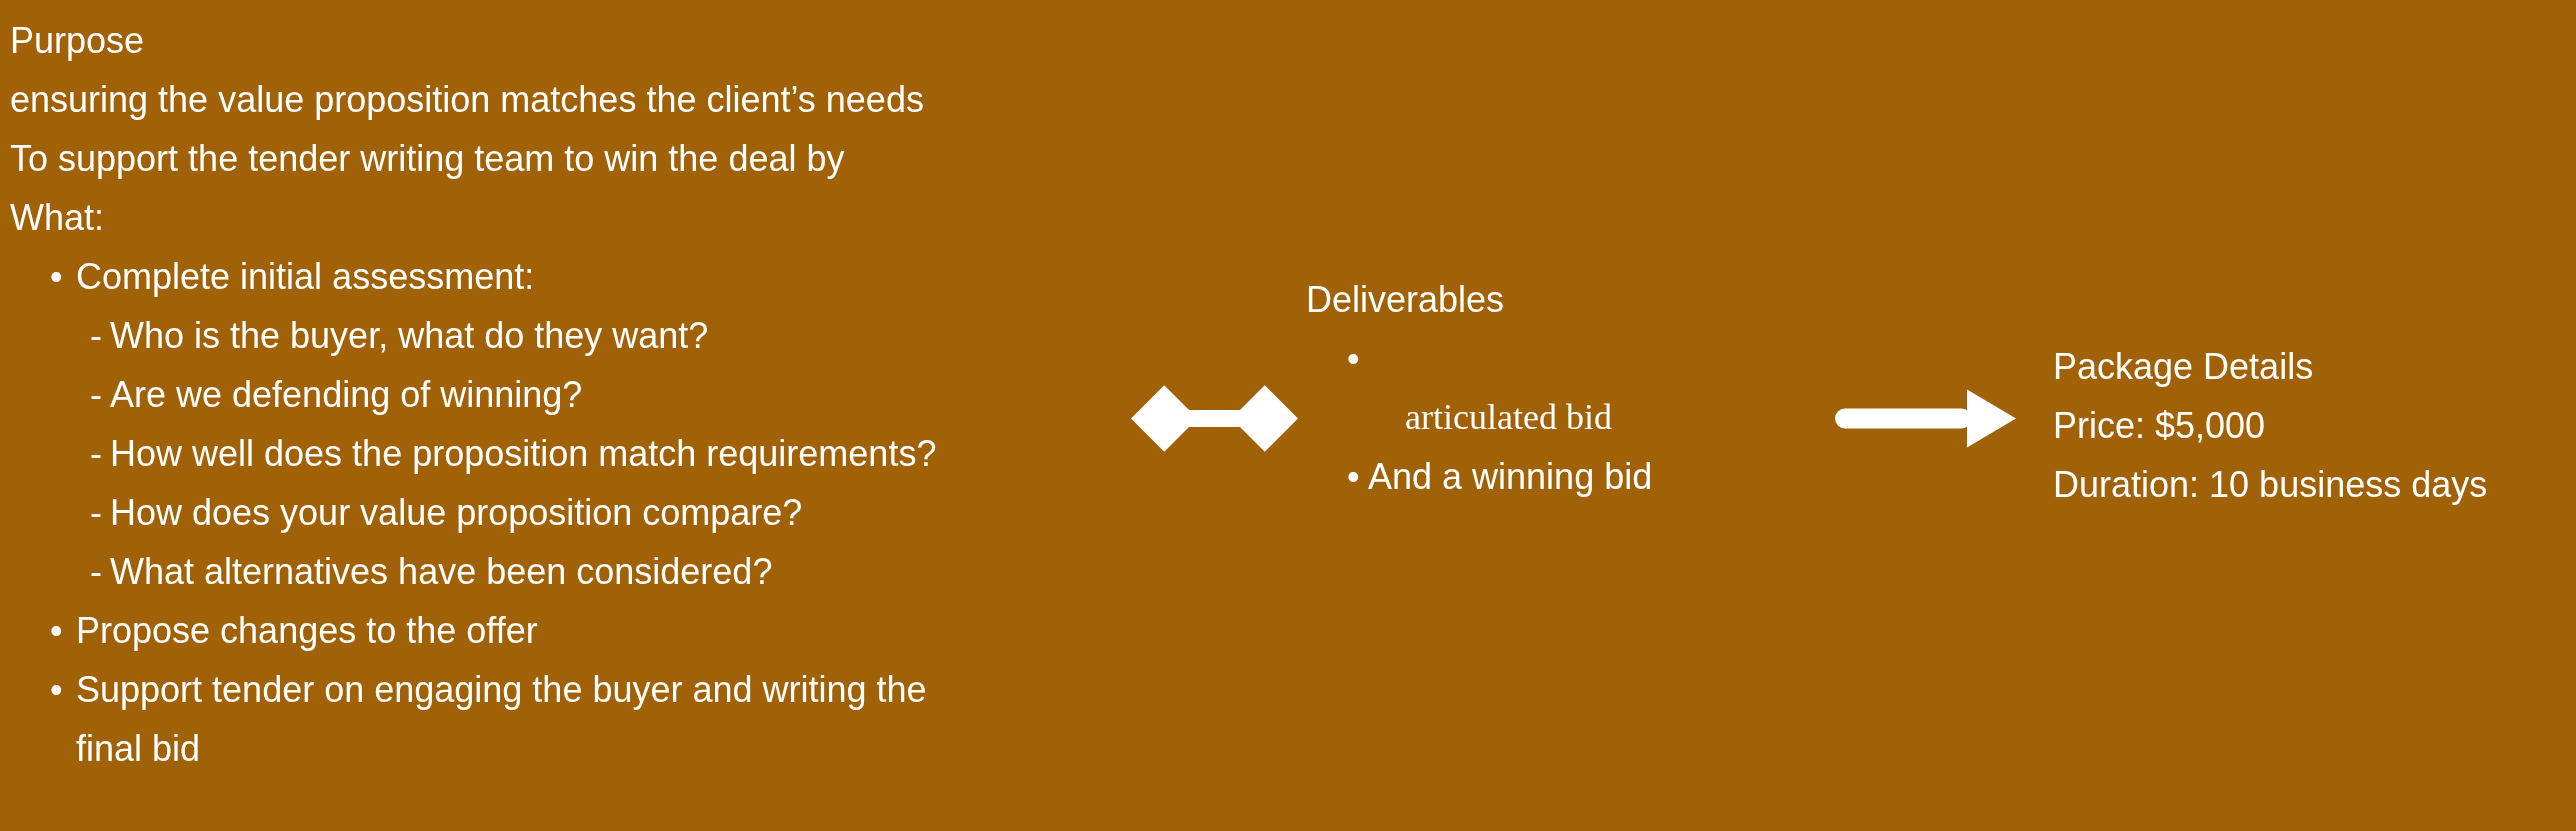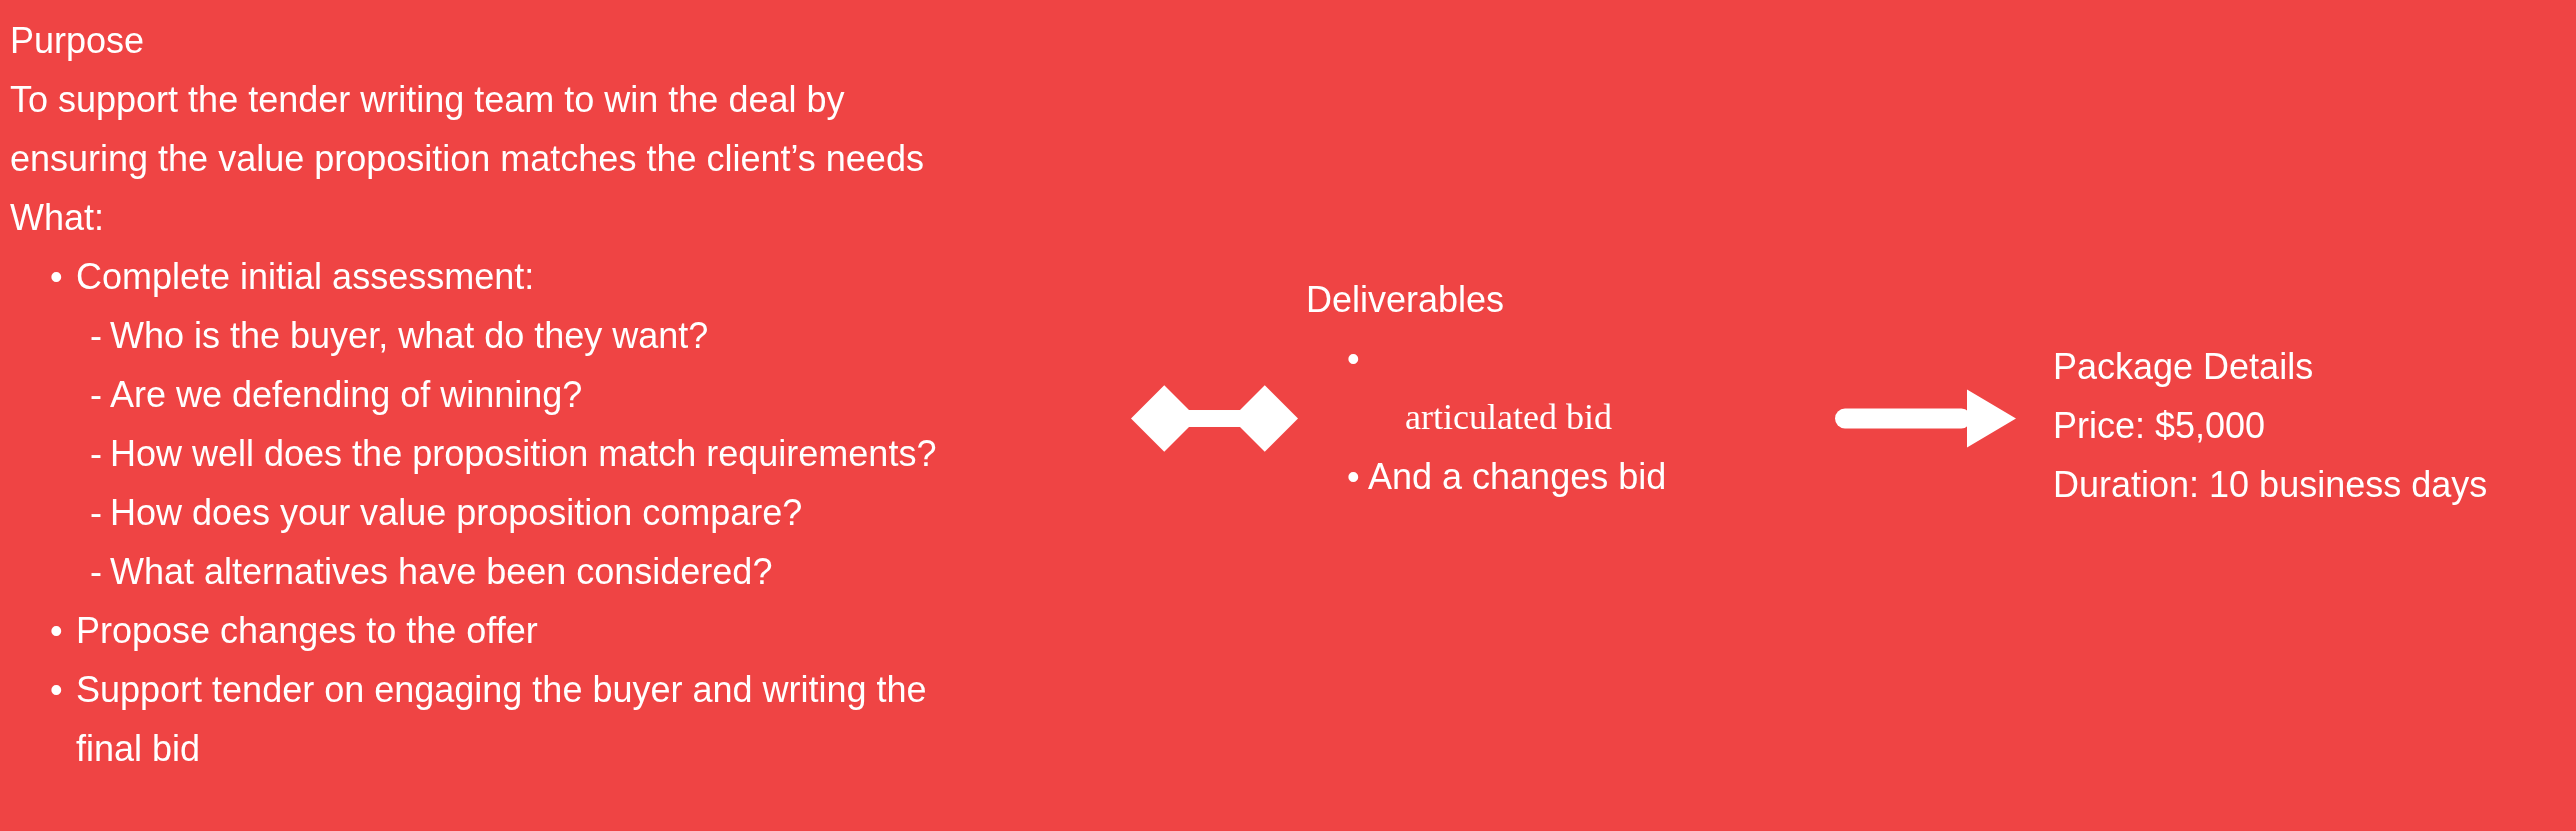--- a/index.html
+++ b/index.html
@@ -4,21 +4,21 @@
 <style>
   html, body {
     margin: 0;
     padding: 0;
     background: #000000;
   }
   .canvas {
     position: relative;
     width: 2576px;
     height: 831px;
-    background: #ef4444;
+    background: #a16207;
     color: #ffffff;
     font-family: "Liberation Sans", sans-serif;
     font-size: 36px;
     overflow: hidden;
   }
   .line {
     line-height: 59px;
     white-space: nowrap;
     display: flex;
     align-items: baseline;
@@ -73,22 +73,22 @@
     margin-left: 24px;
   }
 </style>
 </head>
 <body>
 
 <div class="canvas">
 
   <section class="purpose-block">
     <div class="line">Purpose</div>
+    <div class="line">ensuring the value proposition matches the client’s needs</div>
     <div class="line">To support the tender writing team to win the deal by</div>
-    <div class="line">ensuring the value proposition matches the client’s needs</div>
     <div class="line">What:</div>
 
     <div class="line bullet-row">
       <span class="marker">•</span>
       <span>Complete initial assessment:</span>
     </div>
 
     <div class="line sub-row">
       <span class="dash">-</span>
       <span>Who is the buyer, what do they want?</span>
@@ -129,21 +129,21 @@
   </svg>
 
   <section class="deliverables-block">
     <div class="line">Deliverables</div>
     <div class="line bullet-row">
       <span class="marker">•</span>
     </div>
     <div class="line continuation">articulated bid</div>
     <div class="line bullet-row">
       <span class="marker">•</span>
-      <span>And a changes bid</span>
+      <span>And a winning bid</span>
     </div>
   </section>
 
   <svg class="arrow" viewBox="0 0 255 94" xmlns="http://www.w3.org/2000/svg" aria-hidden="true">
     <rect x="0" y="33" width="192" height="28" rx="14"></rect>
     <polygon points="186,6 255,47 186,88"></polygon>
   </svg>
 
   <section class="package-block">
     <div class="line">Package Details</div>

